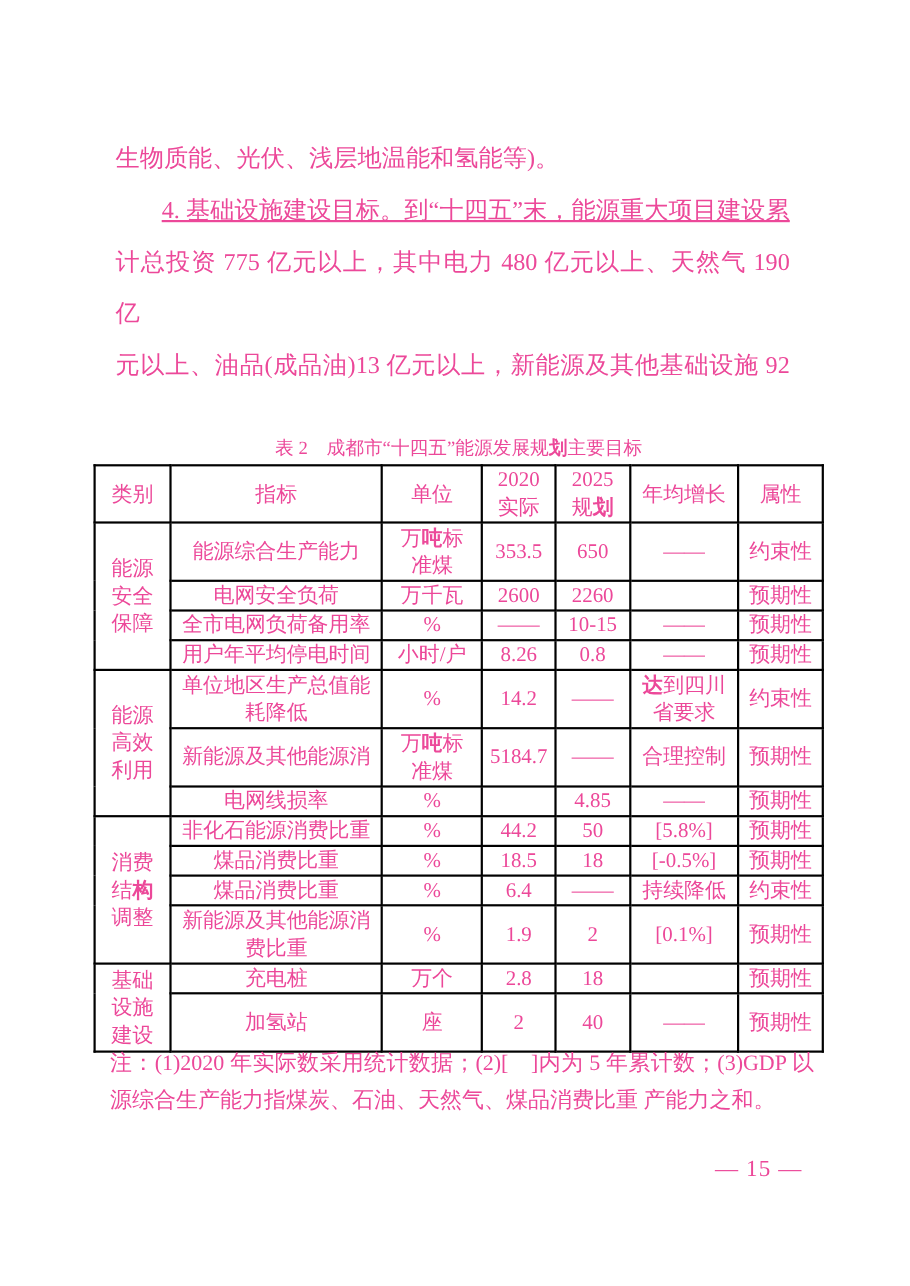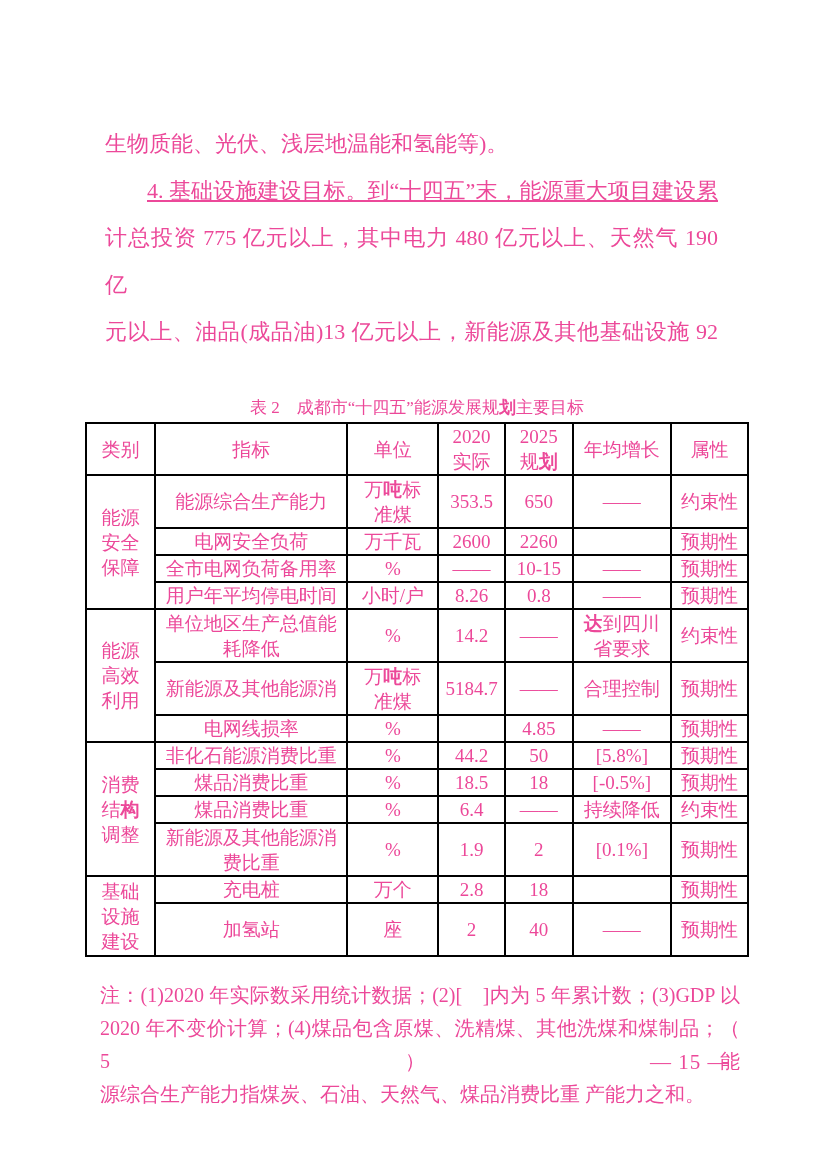--- a/index.html
+++ b/index.html
@@ -27,21 +27,21 @@
     overflow:hidden;
   }
   .targets thead tr { height:50px; }
   .rh-s { height:27px; }
   .rh-t { height:53px; }
   .pre { white-space:pre-line; }
   .cat { line-height:28px; }
   b { font-weight:bold; }
   
   .note { position:absolute; left:100px; top:951px; width:640px;
-    font-size:20px; line-height:33px;margin-top:28px; }
+    font-size:20px; line-height:33px; }
   .nline.just { text-align:justify; text-align-last:justify; }
   
   .pagenum { position:absolute; left:650px; top:1050px; font-size:21px;
     letter-spacing:1px; white-space:nowrap;text-align:center; }
 </style>
 </head>
 <body>
 
 <div class="page">
 
@@ -201,19 +201,18 @@
         <td>2</td>
         <td>40</td>
         <td class="pre">——</td>
         <td>预期性</td>
       </tr>
     </tbody>
   </table>
 
   <div class="note">
     <div class="nline just">注：(1)2020 年实际数采用统计数据；(2)[　]内为 5 年累计数；(3)GDP 以</div>
-    <div class="nline just">2020 年不变价计算；(4)煤品包含原煤、洗精煤、其他洗煤和煤制品；（ 5）能</div>
     <div class="nline">源综合生产能力指煤炭、石油、天然气、煤品消费比重 产能力之和。</div>
   </div>
 
   <div class="pagenum">— 15 —</div>
 
 </div>
 
 </body></html>

